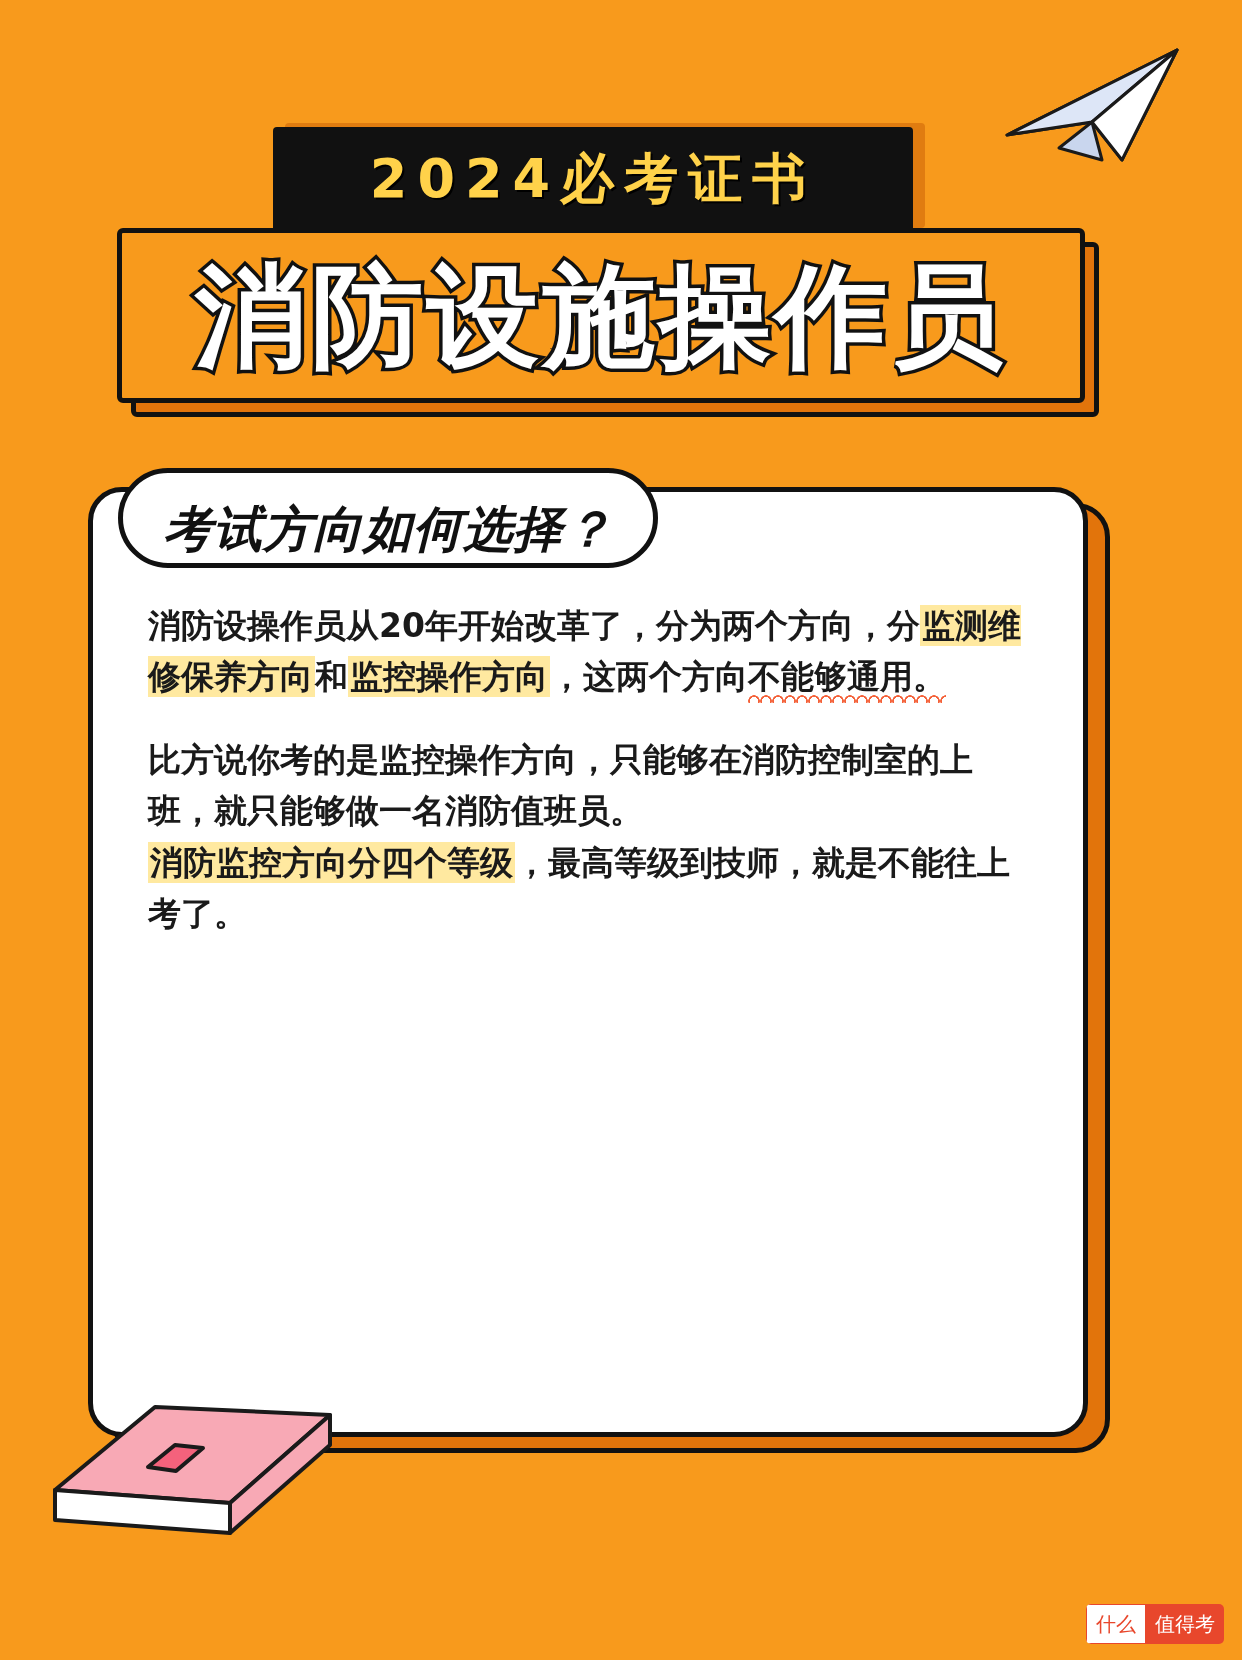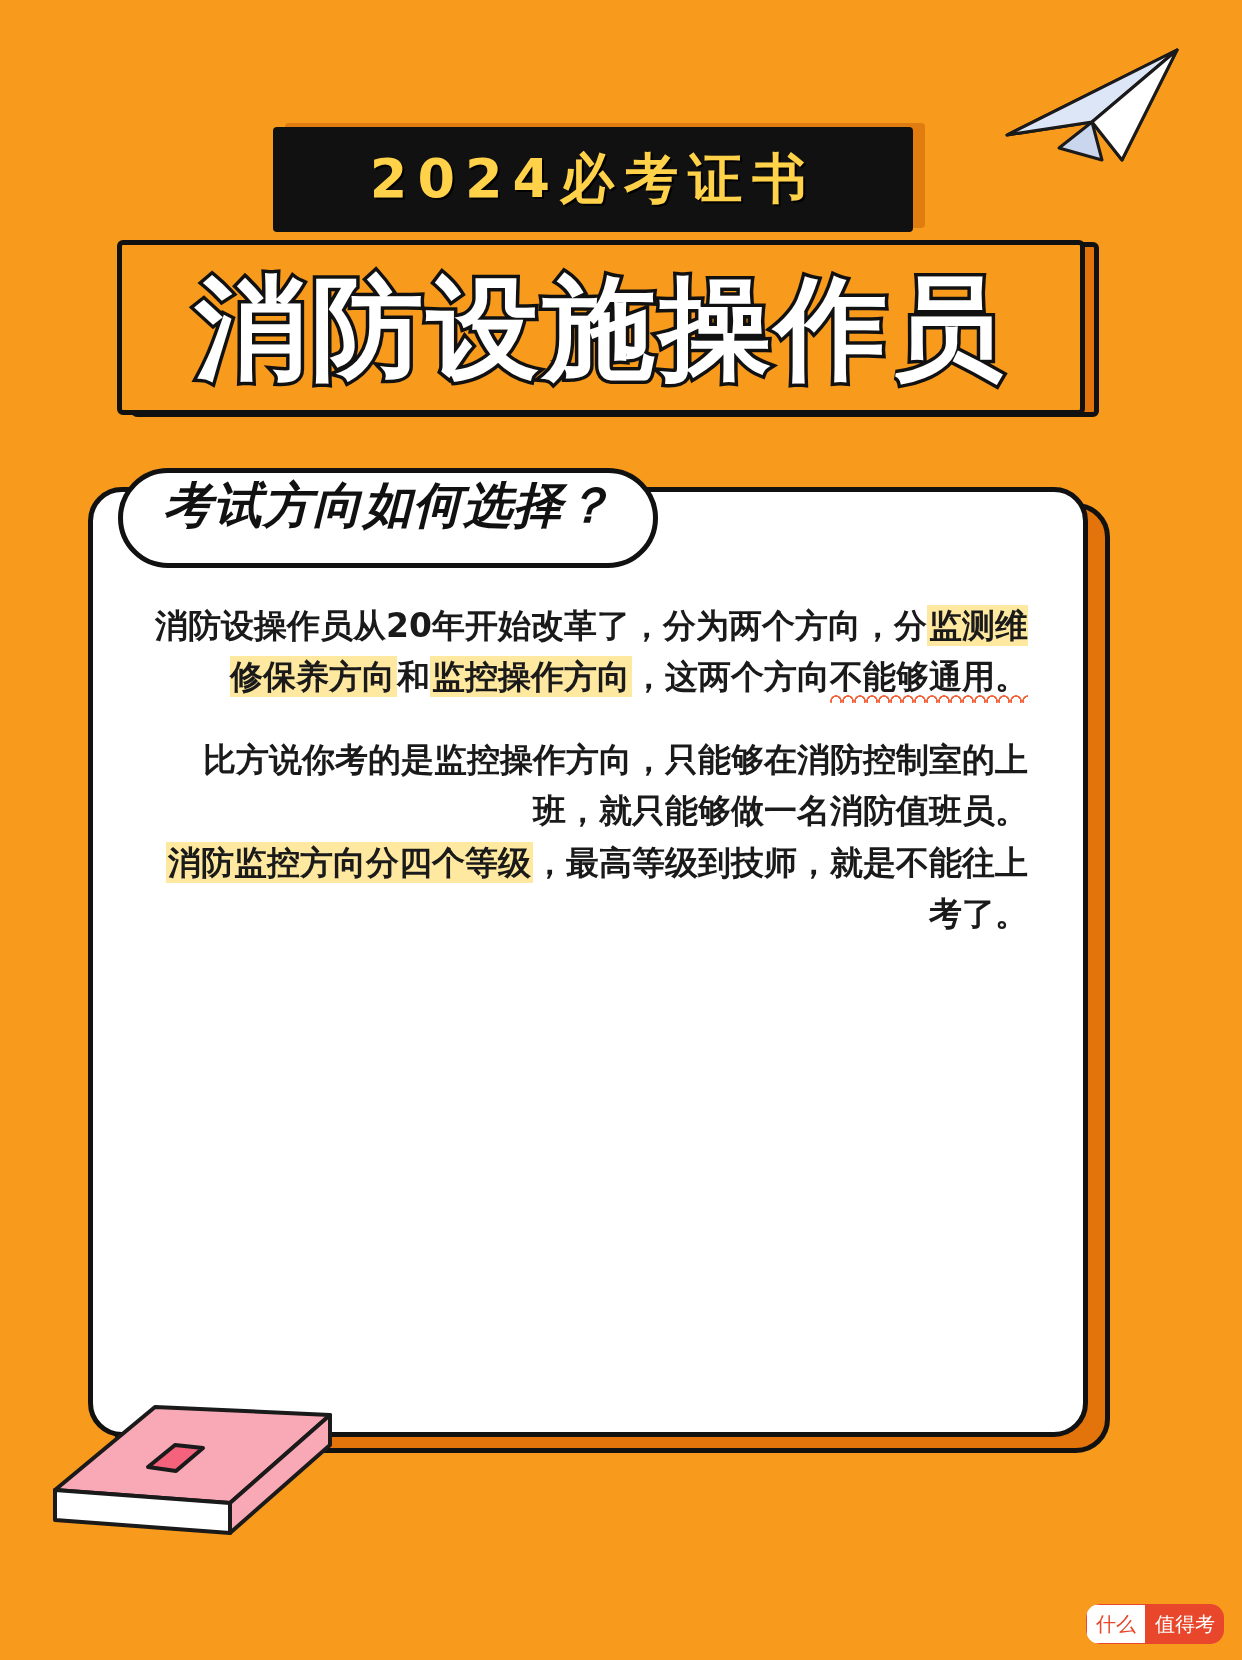--- a/index.html
+++ b/index.html
@@ -88,21 +88,20 @@
     left: 0;
     width: 100%;
     height: 100%;
     background: #F89A1C;
     border: 5px solid #111;
     border-radius: 6px;
     box-sizing: border-box;
     display: flex;
     align-items: center;
     justify-content: center;
-    margin-top: 12px;
   }
   .title-text {
     font-size: 112px;
     line-height: 1;
     font-weight: bold;
     color: #ffffff;
     letter-spacing: 4px;
     -webkit-text-stroke: 7px #111;
     paint-order: stroke fill;
     font-family: "DejaVu Sans", "Liberation Sans", sans-serif;
@@ -140,21 +139,21 @@
     height: 100px;
   }
   .pill {
     position: relative;
     background: #ffffff;
     border: 5px solid #111;
     border-radius: 50px;
     height: 100px;
     box-sizing: border-box;
     display: flex;
-    align-items: flex-start;
+    align-items: flex-end;
     padding: 0 40px;
   }
   .pill-text {
     font-size: 49px;
     font-weight: bold;
     color: #111;
     letter-spacing: 1px;
     font-family: "DejaVu Sans", "Liberation Sans", sans-serif;
     font-style: italic;
   }
@@ -163,21 +162,20 @@
   .body-text {
     position: absolute;
     top: 600px;
     left: 148px;
     width: 880px;
     font-size: 33px;
     line-height: 1.55;
     font-weight: bold;
     color: #1a1a1a;
     font-family: "DejaVu Sans", "Liberation Sans", sans-serif;
-    text-align: right;
   }
   .para {
     margin: 0 0 32px 0;
   }
   .para.tight {
     margin-bottom: 0;
   }
   .hl {
     background: #FFE9A0;
     padding: 1px 2px;
@@ -202,21 +200,21 @@
 
   
   .watermark {
     position: absolute;
     right: 18px;
     bottom: 16px;
     display: flex;
     height: 40px;
     font-size: 20px;
     font-family: "DejaVu Sans", "Liberation Sans", sans-serif;
-    border-radius: 14px;
+    border-radius: 5px;
     overflow: hidden;
   }
   .wm-left {
     background: #ffffff;
     color: #E8472C;
     display: flex;
     align-items: center;
     padding: 0 9px;
     border: 1px solid #E8472C;
     box-sizing: border-box;

